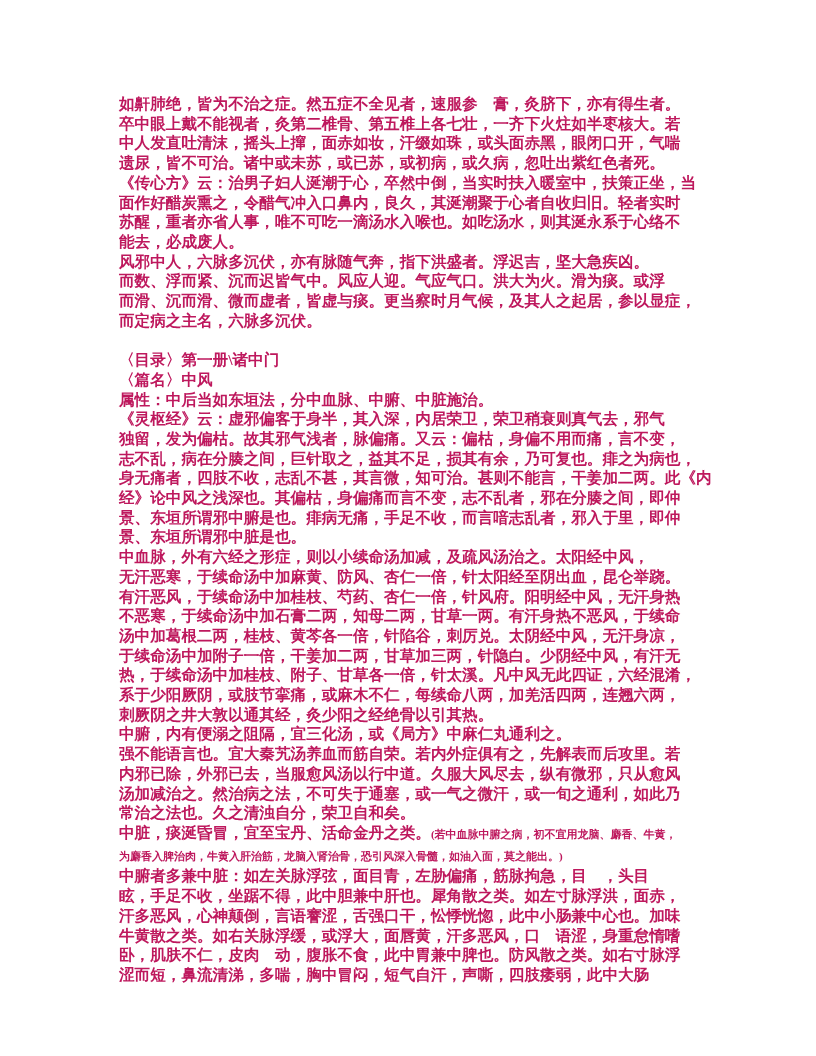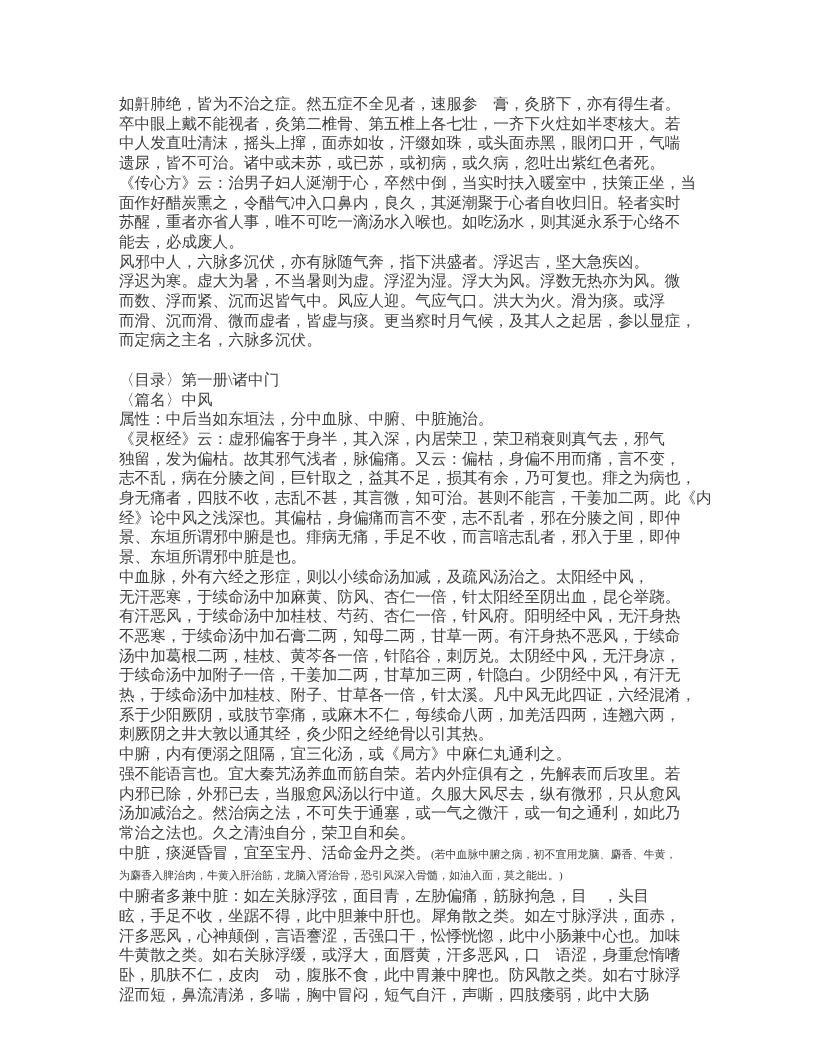--- a/index.html
+++ b/index.html
@@ -12,24 +12,25 @@
     width: 816px;
     height: 1056px;
     background: #ffffff;
     overflow: hidden;
   }
   .doc {
     position: absolute;
     left: 119px;
     top: 94px;
     width: 648px;
-    color: #404040;
+    color: #be185d;
     font-family: "Liberation Serif", "DejaVu Serif", serif;
     font-size: 15.6px;
     line-height: 19.7px;
+    font-weight: bold;
   }
   .line {
     min-height: 19.7px;
     white-space: pre;
   }
   .small {
     font-size: 11px;
   }
 </style>
 </head>
@@ -39,21 +40,20 @@
   <div class="doc">
       <div class="line"><span>如鼾肺绝，皆为不治之症。然五症不全见者，速服参　膏，灸脐下，亦有得生者。</span></div>
       <div class="line"><span>卒中眼上戴不能视者，灸第二椎骨、第五椎上各七壮，一齐下火炷如半枣核大。若</span></div>
       <div class="line"><span>中人发直吐清沫，摇头上撺，面赤如妆，汗缀如珠，或头面赤黑，眼闭口开，气喘</span></div>
       <div class="line"><span>遗尿，皆不可治。诸中或未苏，或已苏，或初病，或久病，忽吐出紫红色者死。</span></div>
       <div class="line"><span>《传心方》云：治男子妇人涎潮于心，卒然中倒，当实时扶入暖室中，扶策正坐，当</span></div>
       <div class="line"><span>面作好醋炭熏之，令醋气冲入口鼻内，良久，其涎潮聚于心者自收归旧。轻者实时</span></div>
       <div class="line"><span>苏醒，重者亦省人事，唯不可吃一滴汤水入喉也。如吃汤水，则其涎永系于心络不</span></div>
       <div class="line"><span>能去，必成废人。</span></div>
       <div class="line"><span>风邪中人，六脉多沉伏，亦有脉随气奔，指下洪盛者。浮迟吉，坚大急疾凶。</span></div>
-      <div class="line"><span>浮迟为寒。虚大为暑，不当暑则为虚。浮涩为湿。浮大为风。浮数无热亦为风。微</span></div>
       <div class="line"><span>而数、浮而紧、沉而迟皆气中。风应人迎。气应气口。洪大为火。滑为痰。或浮</span></div>
       <div class="line"><span>而滑、沉而滑、微而虚者，皆虚与痰。更当察时月气候，及其人之起居，参以显症，</span></div>
       <div class="line"><span>而定病之主名，六脉多沉伏。</span></div>
       <div class="line"><span></span></div>
       <div class="line"><span>〈目录〉第一册\诸中门</span></div>
       <div class="line"><span>〈篇名〉中风</span></div>
       <div class="line"><span>属性：中后当如东垣法，分中血脉、中腑、中脏施治。</span></div>
       <div class="line"><span>《灵枢经》云：虚邪偏客于身半，其入深，内居荣卫，荣卫稍衰则真气去，邪气</span></div>
       <div class="line"><span>独留，发为偏枯。故其邪气浅者，脉偏痛。又云：偏枯，身偏不用而痛，言不变，</span></div>
       <div class="line"><span>志不乱，病在分腠之间，巨针取之，益其不足，损其有余，乃可复也。痱之为病也，</span></div>

